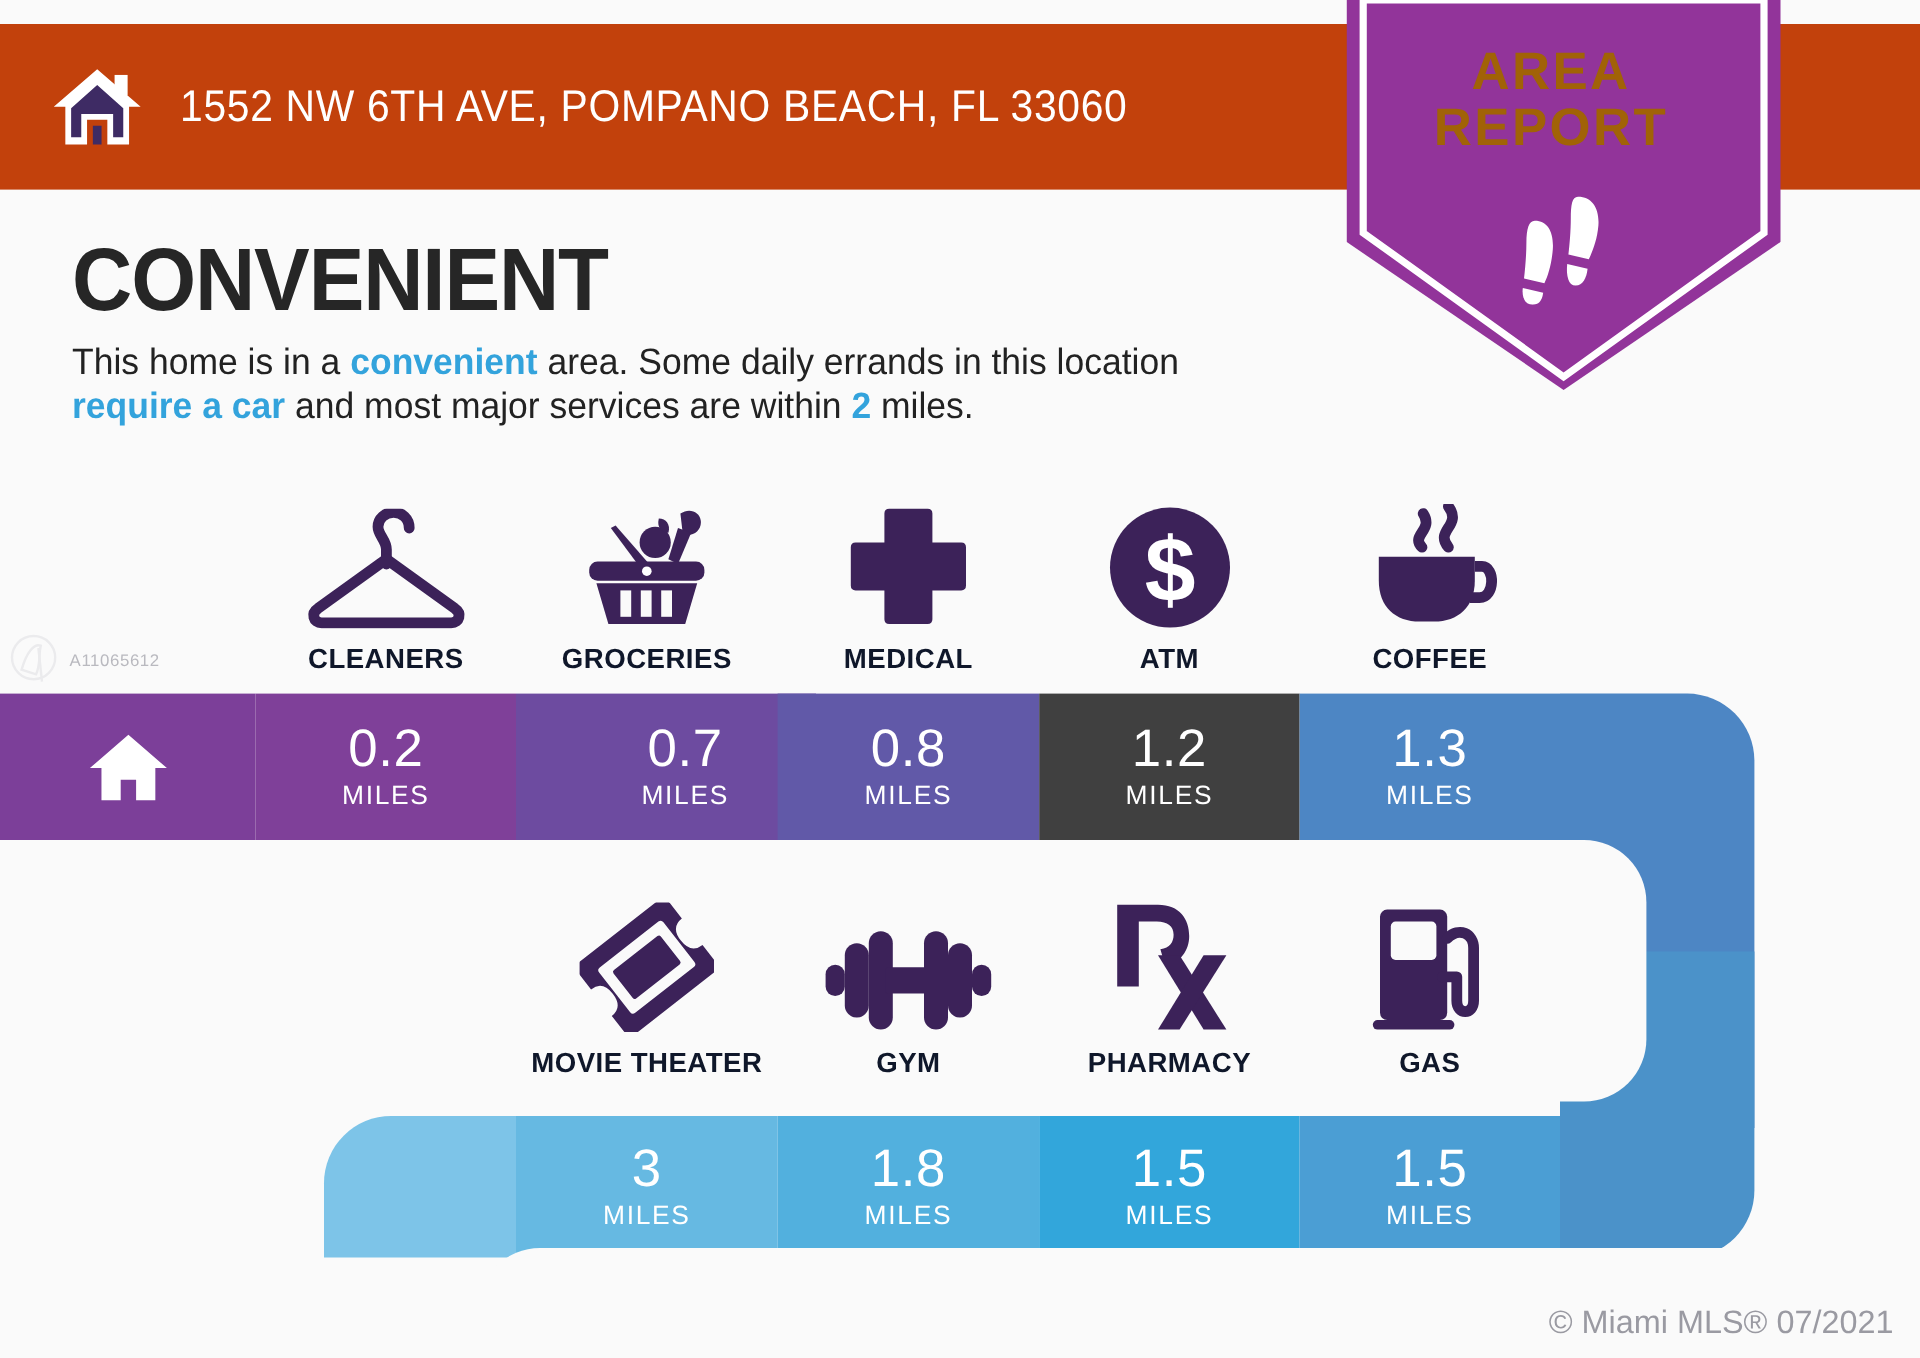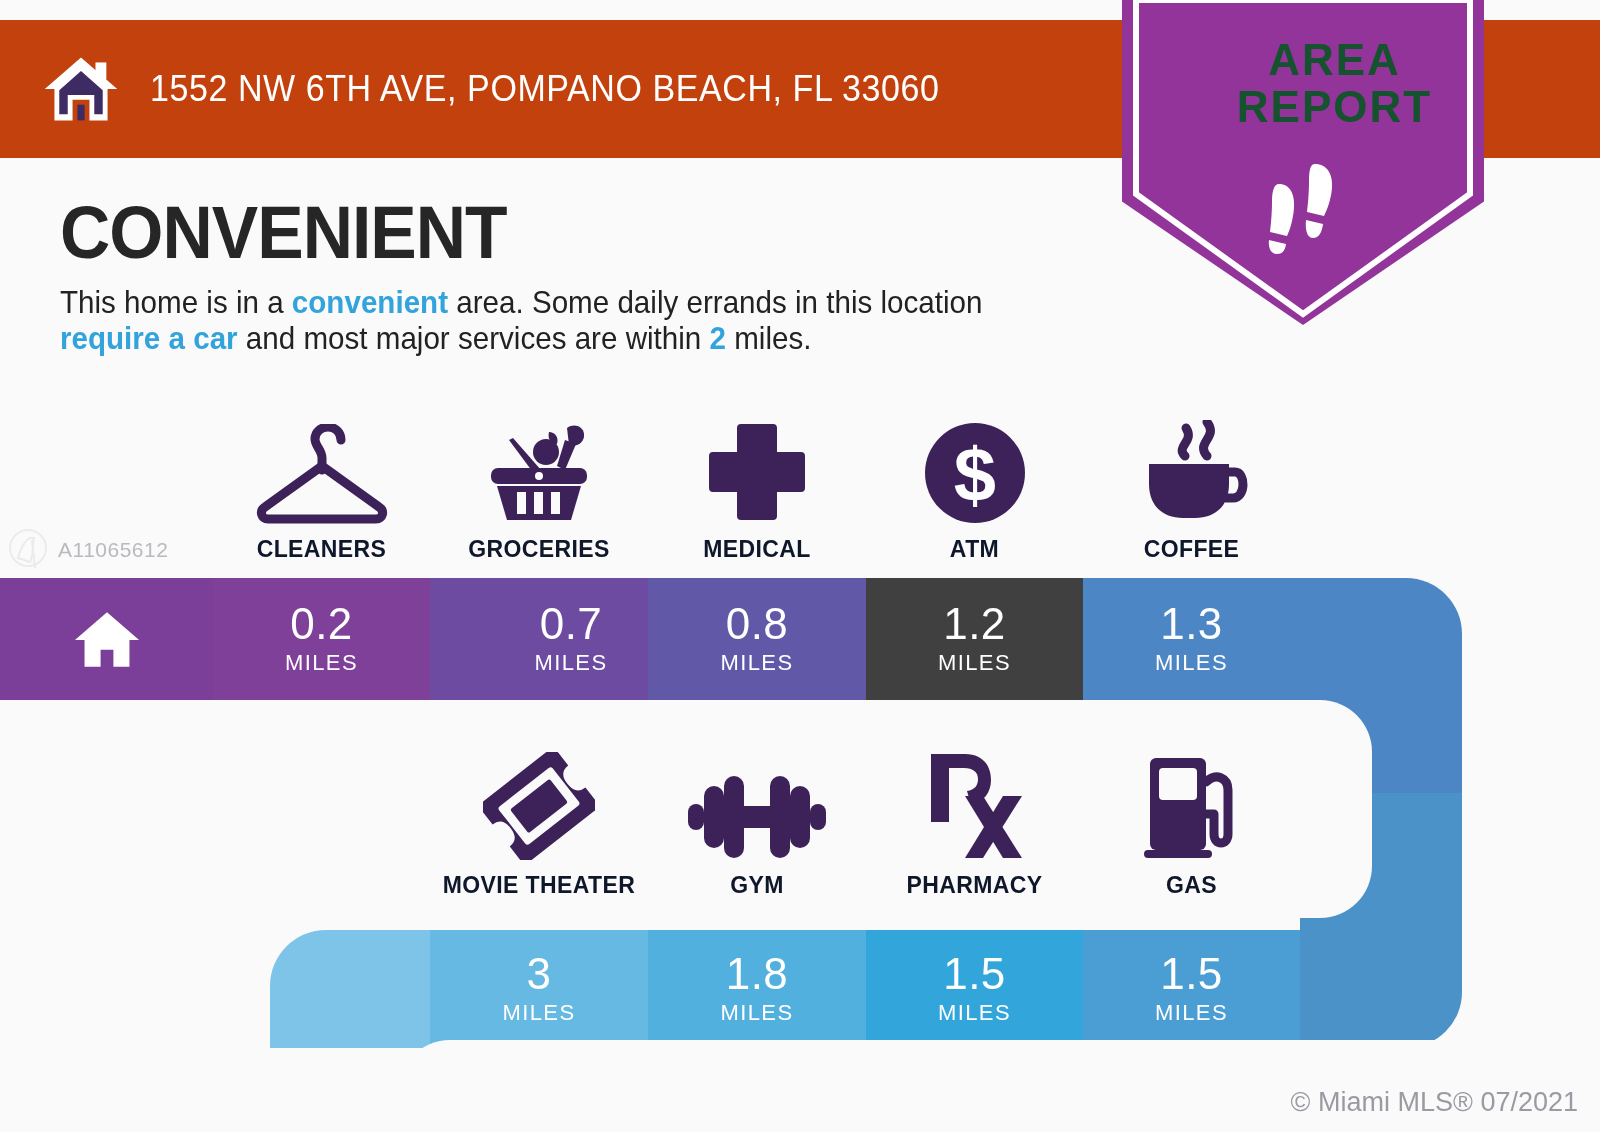--- a/index.html
+++ b/index.html
@@ -33,22 +33,22 @@
   
   .badge{
     position:absolute;left:1122px;top:0;width:362px;height:325px;
     background:#92349a;
     -webkit-clip-path:polygon(0 0,100% 0,100% 62%,50% 100%,0 62%);
     clip-path:polygon(0 0,100% 0,100% 62%,50% 100%,0 62%);
     z-index:5;
   }
   .badge-svg{position:absolute;left:1122px;top:-6px;width:362px;height:340px;z-index:6;}
   .badge-text{
-    position:absolute;left:1122px;top:36px;width:425px;
-    text-align:center;color:#14532d;z-index:7;
+    position:absolute;left:1080px;top:36px;width:425px;
+    text-align:center;color:#a16207;z-index:7;
     font-size:44px;line-height:47px;font-weight:700;letter-spacing:2px;
   }
   .badge-feet{position:absolute;left:1255px;top:162px;width:98px;height:92px;z-index:7;}
 
   
   .headline{
     position:absolute;left:60px;top:190px;
     font-size:74px;font-weight:700;color:#262626;letter-spacing:-1px;
     font-family:"Liberation Sans Narrow","Liberation Sans",sans-serif;
     transform:scaleX(.94);transform-origin:left center;
@@ -60,21 +60,21 @@
     transform:scaleX(.97);transform-origin:left top;
   }
   .hl{color:#33a3dc;font-weight:700;}
 
   
   .watermark{
     position:absolute;left:8px;top:528px;display:flex;align-items:center;gap:8px;
     z-index:3;
   }
   .wm-logo{width:42px;height:44px;opacity:.30;}
-  .wm-id{font-size:21px;color:#b9b9bf;letter-spacing:.5px;}
+  .wm-id{font-size:14px;color:#b9b9bf;letter-spacing:.5px;}
 
   
   .track{position:absolute;left:0;top:578px;width:1600px;height:480px;z-index:1;}
   .seg{position:absolute;display:flex;align-items:center;justify-content:center;
        flex-direction:column;color:#fff;}
   .num{font-size:44px;line-height:44px;font-weight:400;letter-spacing:.5px;}
   .unit{font-size:22px;line-height:26px;letter-spacing:1.4px;margin-top:4px;}
 
   
   .r1{top:0;height:122px;}

